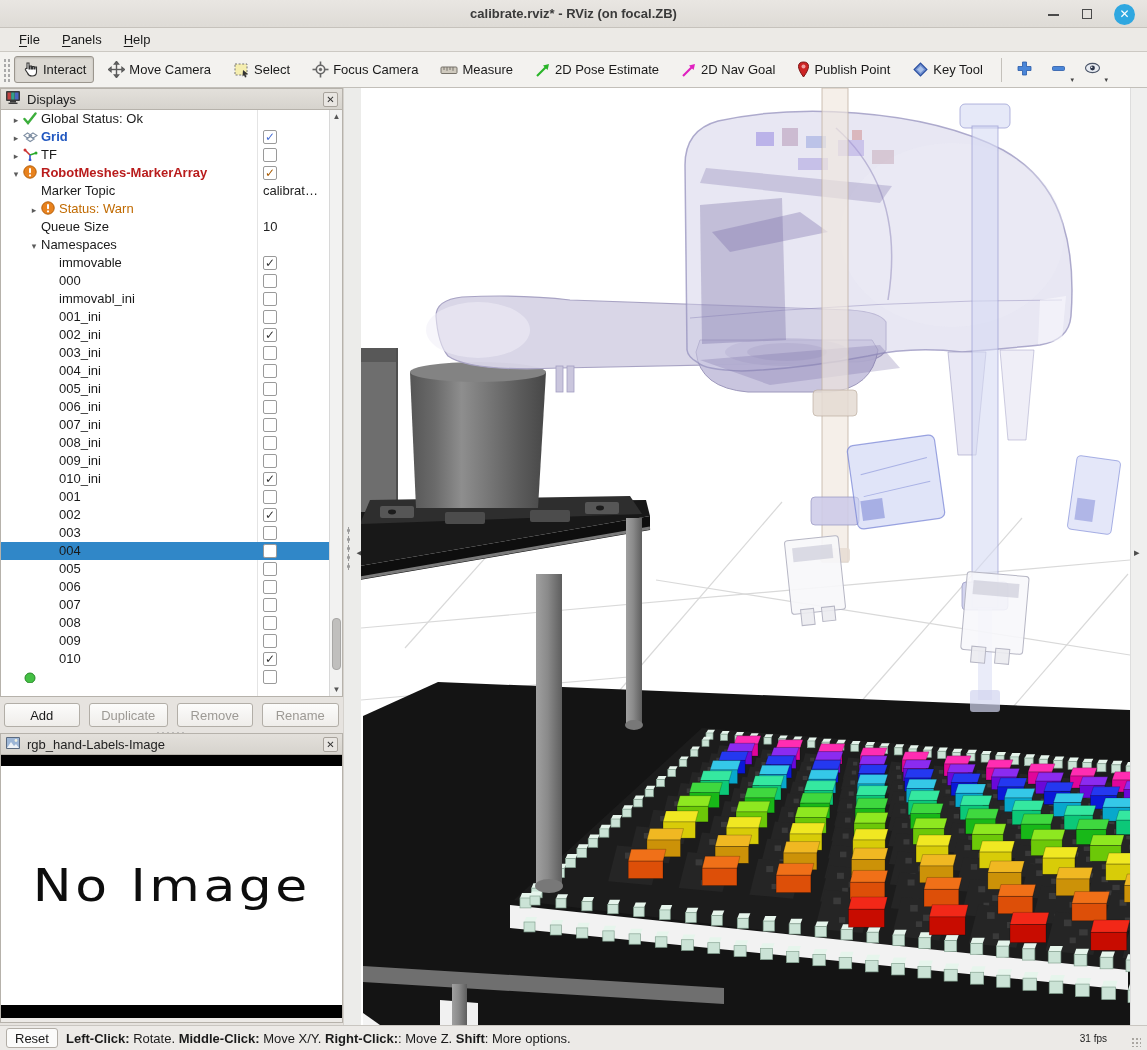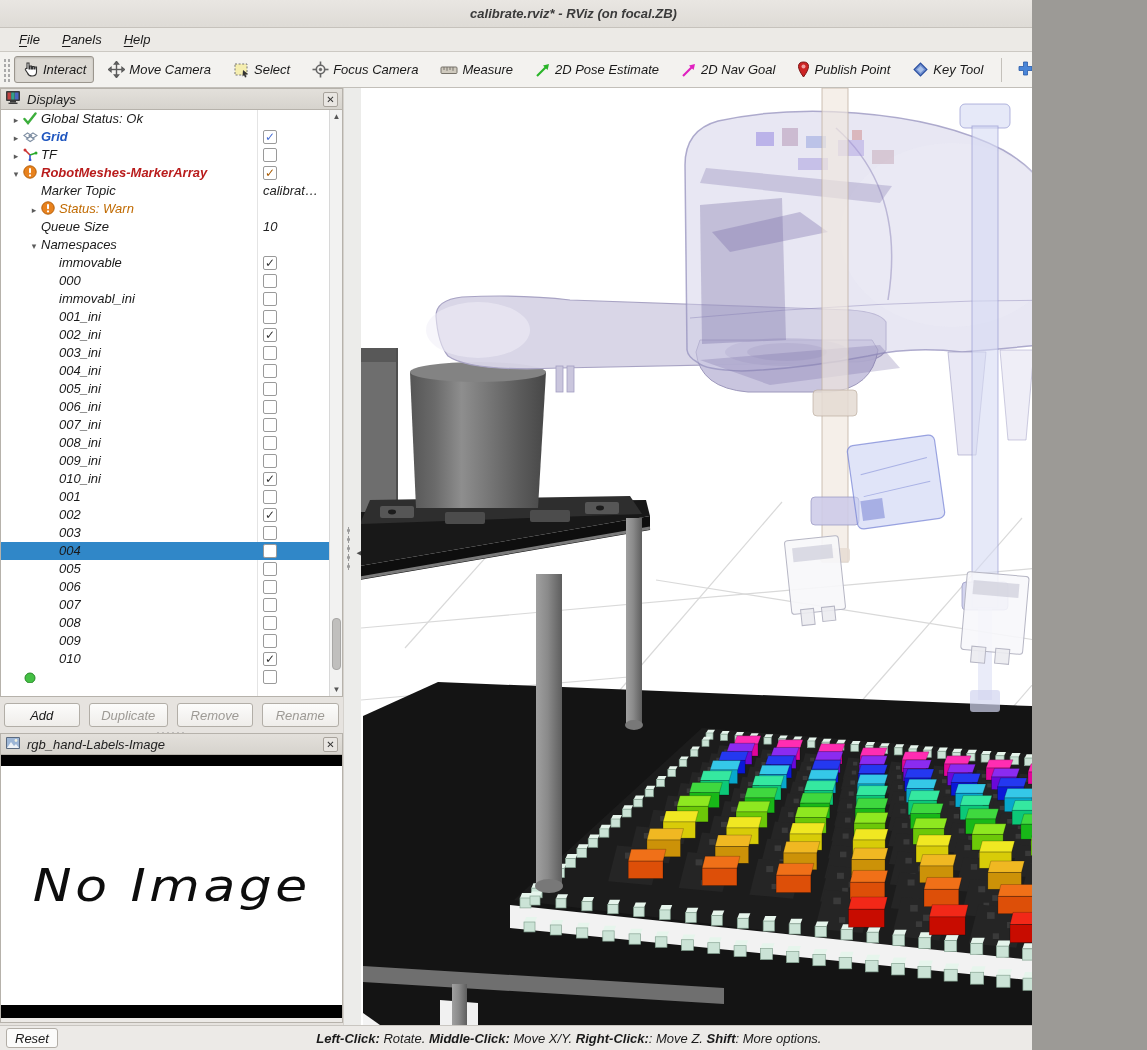--- a/index.html
+++ b/index.html
@@ -1,18 +1,18 @@
 <!DOCTYPE html>
 <html><head>
 <meta charset="utf-8">
 <style>
   html,body{margin:0;padding:0;background:#9c9a96;}
   *{box-sizing:border-box;}
-  .window{position:relative;width:1032px;height:1050px;background:#e6e3df;
-    font-family:"Liberation Sans","DejaVu Sans",sans-serif;font-size:13px;color:#1a1a1a;overflow:hidden;font-style:italic;}
+  .window{position:relative;width:1147px;height:1050px;background:#e6e3df;
+    font-family:"Liberation Sans","DejaVu Sans",sans-serif;font-size:13px;color:#1a1a1a;overflow:hidden;}
   
   .titlebar{position:absolute;left:0;top:0;width:1147px;height:28px;background:linear-gradient(#e9e6e2,#dedbd6);
     border-bottom:1px solid #c6c2bc;}
   .titlebar .title{position:absolute;left:0;right:0;top:0;height:28px;line-height:28px;text-align:center;
     font-weight:700;font-size:13px;color:#3a3a3a;}
   .winbtn{position:absolute;top:4px;width:20px;height:20px;line-height:20px;text-align:center;color:#4a4a4a;font-size:13px;}
   .btn-min{right:84px;} .btn-max{right:50px;}
   .btn-max i{display:inline-block;width:10px;height:10px;border:1.5px solid #4a4a4a;margin-top:5px;}
   .btn-min i{display:inline-block;width:11px;border-top:2px solid #4a4a4a;margin-bottom:2px;}
   .btn-close{right:12px;width:21px;height:21px;border-radius:50%;background:#2fa7e0;color:#fff;font-size:12px;
@@ -75,21 +75,21 @@
   .imgbar-bot{height:13px;background:#000;}
   .imgbar-tail{height:4px;background:#eceae7;}
   .imgwhite{flex:1;background:#fff;display:flex;align-items:center;justify-content:center;overflow:hidden;}
   .noimage{font-family:"DejaVu Sans",sans-serif;font-size:44px;font-weight:500;color:#0d0d0d;
     transform:scaleX(1.18);letter-spacing:3px;white-space:nowrap;}
   
   .statusbar{position:absolute;left:0;top:1025px;width:1147px;height:25px;background:#eceae7;border-top:1px solid #c9c6c1;
     display:flex;align-items:center;padding:0 6px;gap:8px;}
   .reset-btn{height:20px;padding:0 8px;border:1px solid #b2aea7;border-radius:3px;background:#fbfbfa;font-size:13px;
     display:flex;align-items:center;}
-  .help-text{font-size:13px;color:#1a1a1a;flex:1;white-space:nowrap;overflow:hidden;text-align:center;}
+  .help-text{font-size:13px;color:#1a1a1a;flex:1;white-space:nowrap;overflow:hidden;}
   .fps{font-size:10px;color:#1a1a1a;margin-right:16px;}
   .grip{width:10px;height:10px;margin-bottom:-8px;
     background-image:radial-gradient(#a9a6a1 1px,transparent 1.2px);background-size:4px 4px;}
 </style>
 </head>
 <body>
 
 <div class="window">
 
   <div class="titlebar">

